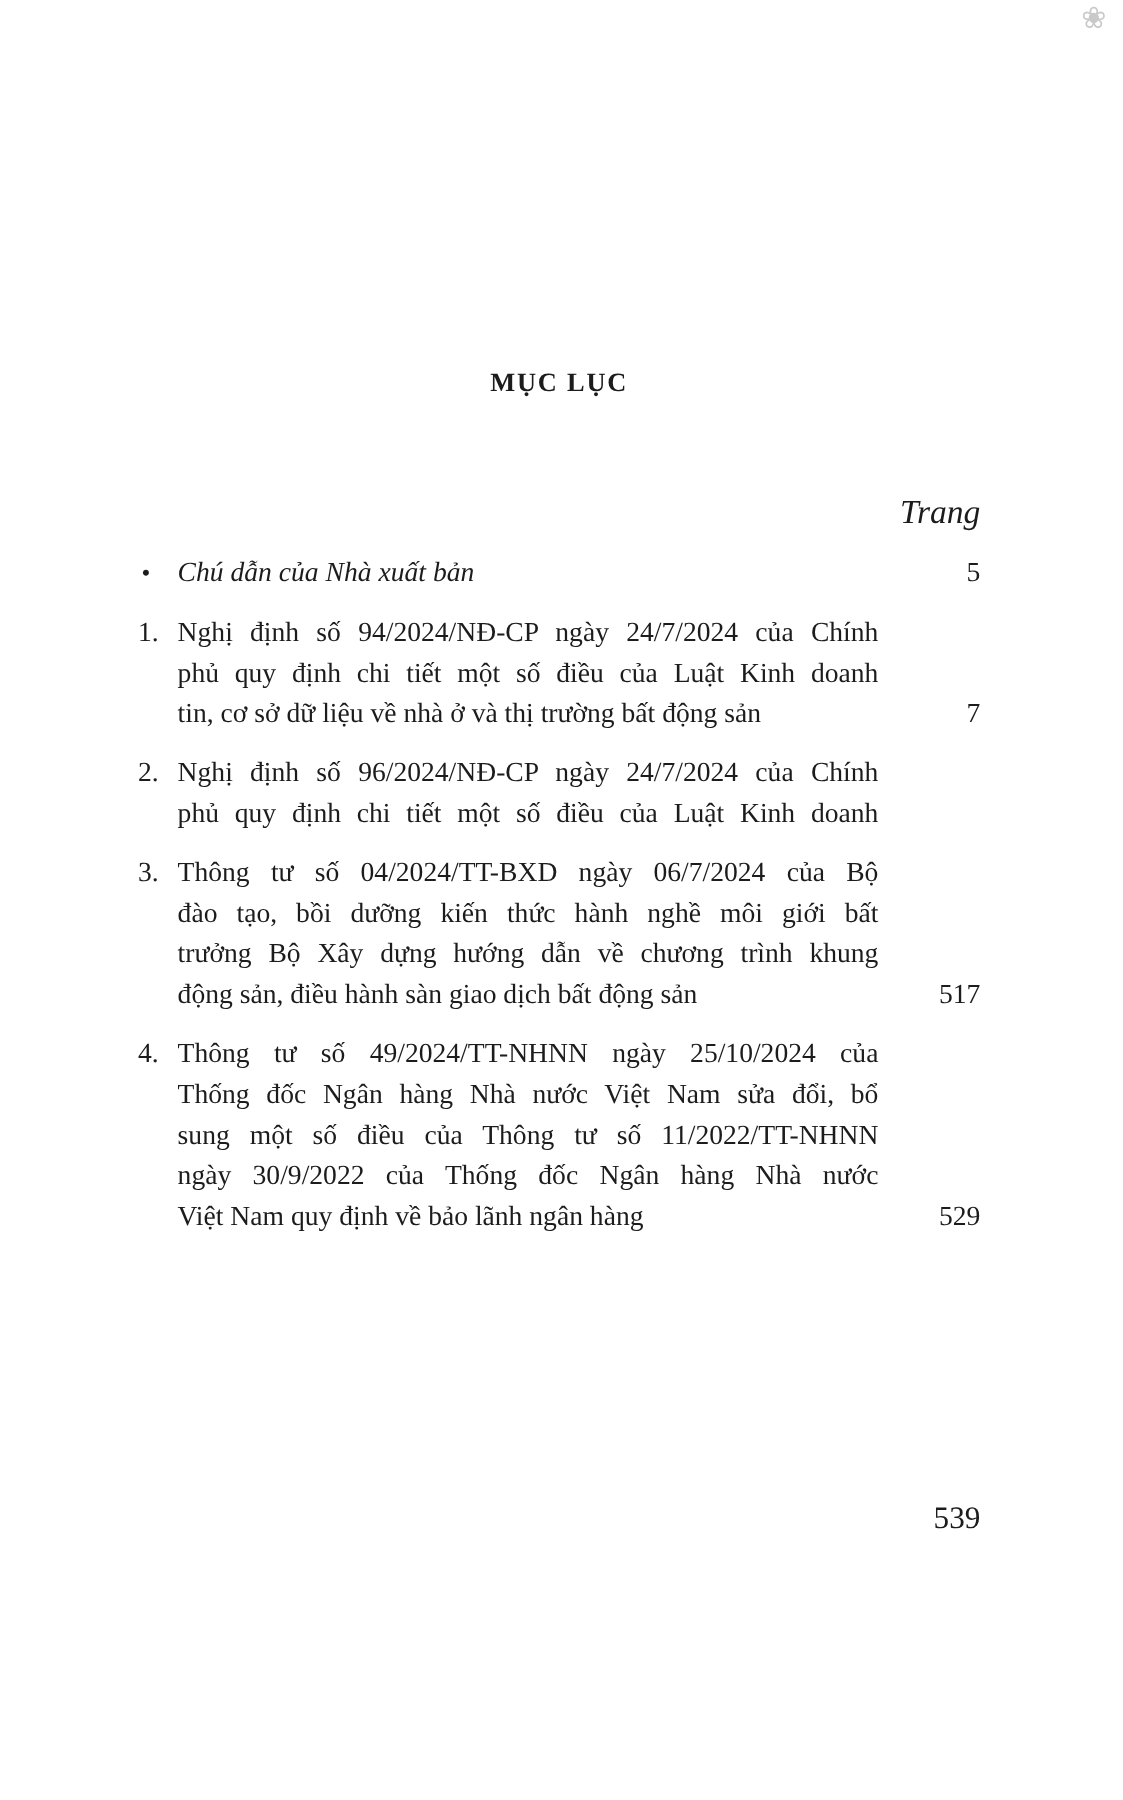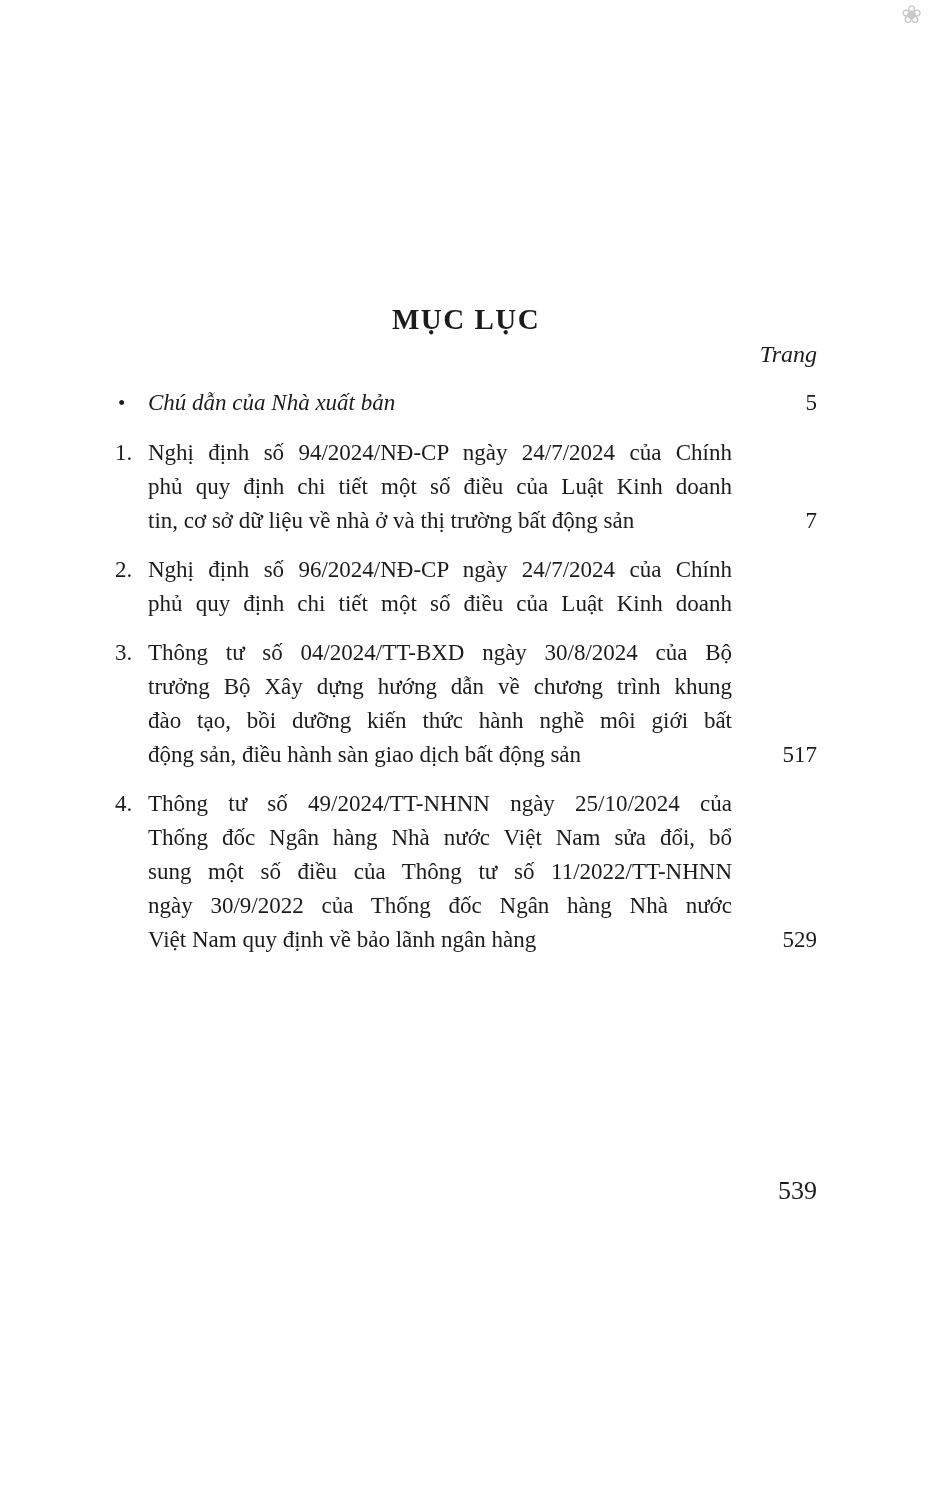--- a/index.html
+++ b/index.html
@@ -29,29 +29,30 @@
     font-size: 25px;
     line-height: 28px;
     color: #c9c9c9;
     font-family: "DejaVu Sans", sans-serif;
     user-select: none;
   }
   .title {
     margin: 0;
     padding-top: 301px;
     text-align: center;
-    font-size: 29px;
+    font-size: 22px;
     line-height: 36px;
     font-weight: 700;
     letter-spacing: 1.5px;
   }
   .col-header {
+    margin-top: 74px;
     text-align: right;
     font-style: italic;
-    font-size: 24px;
+    font-size: 28px;
     line-height: 34px;
   }
   .toc {
     margin-top: 15px;
   }
   .entry {
     position: relative;
     padding-left: 33px;
     margin-bottom: 15px;
     font-size: 23px;
@@ -130,23 +131,23 @@
     </div>
 
     <div class="entry">
       <span class="marker">2.</span>
       <div class="jline">Nghị định số 96/2024/NĐ-CP ngày 24/7/2024 của Chính</div>
       <div class="jline">phủ quy định chi tiết một số điều của Luật Kinh doanh</div>
     </div>
 
     <div class="entry">
       <span class="marker">3.</span>
-      <div class="jline">Thông tư số 04/2024/TT-BXD ngày 30/8/2024 của Bộ</div>
+      <div class="jline">Thông tư số 04/2024/TT-BXD ngày 06/7/2024 của Bộ</div>
+      <div class="jline">đào tạo, bồi dưỡng kiến thức hành nghề môi giới bất</div>
       <div class="jline">trưởng Bộ Xây dựng hướng dẫn về chương trình khung</div>
-      <div class="jline">đào tạo, bồi dưỡng kiến thức hành nghề môi giới bất</div>
       <div class="lastline">
         <span class="linetext">động sản, điều hành sàn giao dịch bất động sản</span>
         <span class="pagenum">517</span>
       </div>
     </div>
 
     <div class="entry">
       <span class="marker">4.</span>
       <div class="jline">Thông tư số 49/2024/TT-NHNN ngày 25/10/2024 của</div>
       <div class="jline">Thống đốc Ngân hàng Nhà nước Việt Nam sửa đổi, bổ</div>

